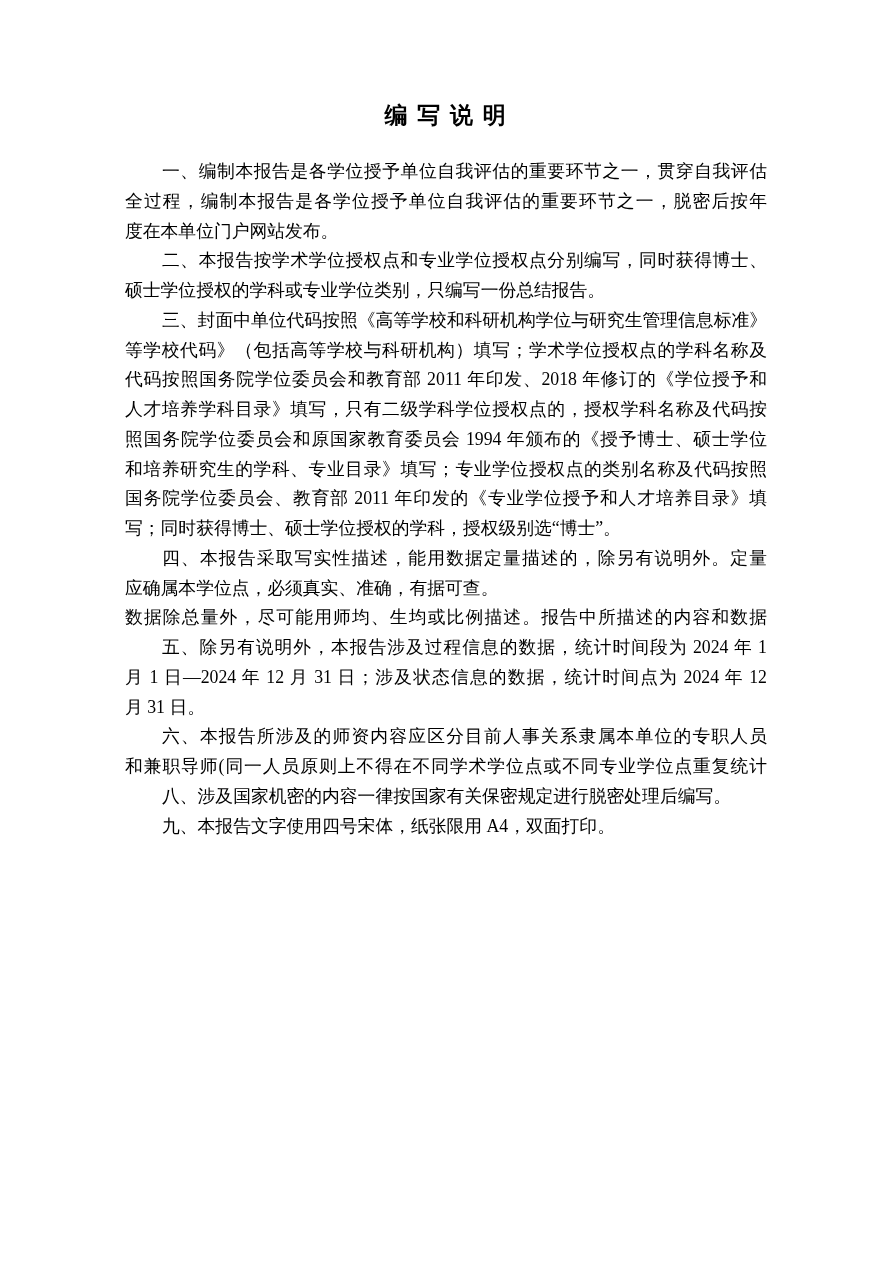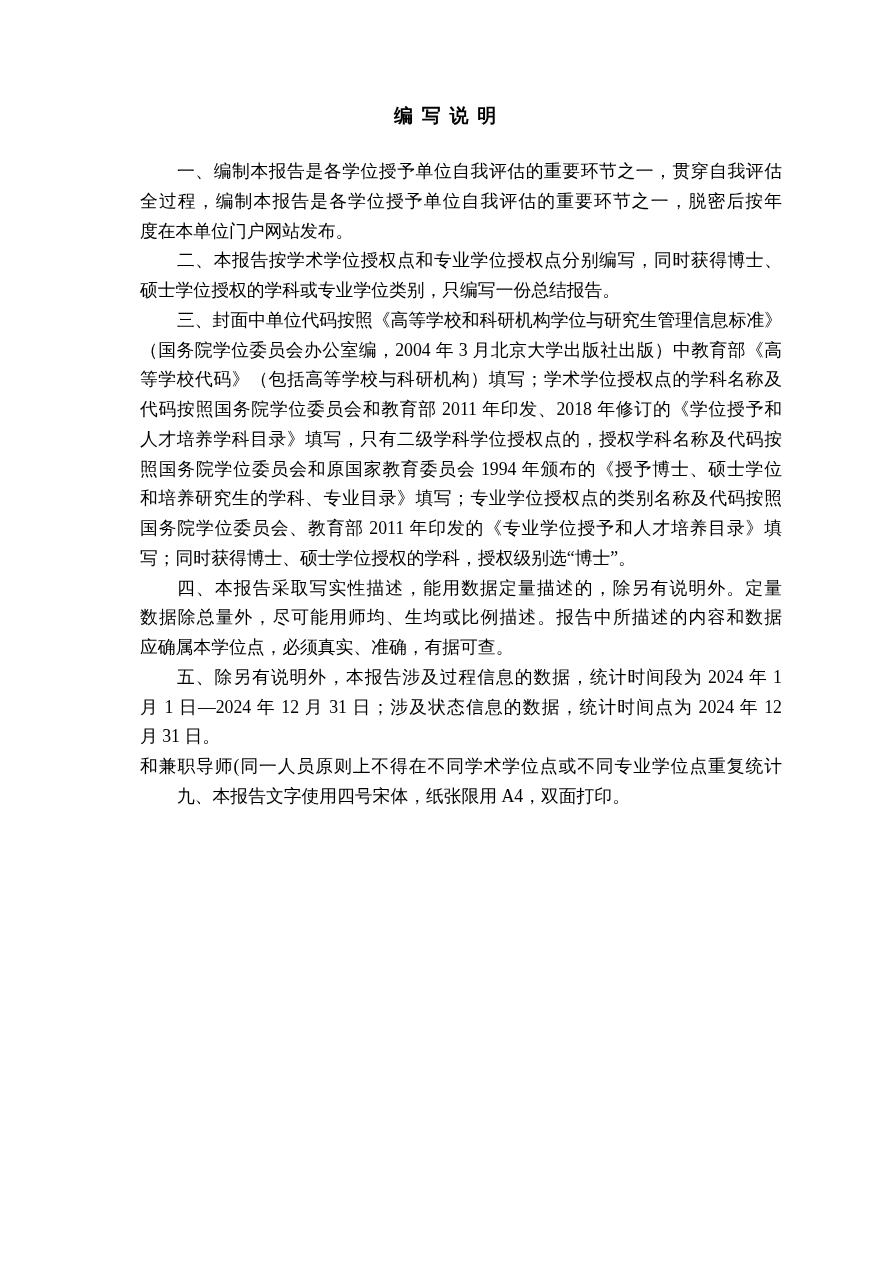--- a/index.html
+++ b/index.html
@@ -15,30 +15,30 @@
     color: #000000;
     font-family: "Liberation Serif", "DejaVu Serif", serif;
     overflow: hidden;
   }
   .doc-title {
     position: absolute;
     top: 97px;
     left: 0;
     width: 100%;
     text-align: center;
-    font-size: 19px;
+    font-size: 23px;
     line-height: 38px;
     font-weight: bold;
     letter-spacing: 2px;
     white-space: pre;
   }
   .doc-body {
     position: absolute;
     top: 157px;
-    left: 140px;
+    left: 125px;
     width: 642px;
     font-size: 17.8px;
     line-height: 29.75px;
     color: #000000;
   }
   .para-line {
     height: 29.75px;
     text-align: justify;
     text-align-last: justify;
     white-space: nowrap;
@@ -61,39 +61,42 @@
         <div class="para-line first">一、编制本报告是各学位授予单位自我评估的重要环节之一，贯穿自我评估</div>
         <div class="para-line">全过程，编制本报告是各学位授予单位自我评估的重要环节之一，脱密后按年</div>
         <div class="para-line last">度在本单位门户网站发布。</div>
       </div>
       <div>
         <div class="para-line first">二、本报告按学术学位授权点和专业学位授权点分别编写，同时获得博士、</div>
         <div class="para-line last">硕士学位授权的学科或专业学位类别，只编写一份总结报告。</div>
       </div>
       <div>
         <div class="para-line first">三、封面中单位代码按照《高等学校和科研机构学位与研究生管理信息标准》</div>
-        <div class="para-line">（国务院学位委员会办公室编，2004 年 3 月北京大学出版社出版）中教育部《高</div>
         <div class="para-line">等学校代码》（包括高等学校与科研机构）填写；学术学位授权点的学科名称及</div>
         <div class="para-line">代码按照国务院学位委员会和教育部 2011 年印发、2018 年修订的《学位授予和</div>
         <div class="para-line">人才培养学科目录》填写，只有二级学科学位授权点的，授权学科名称及代码按</div>
         <div class="para-line">照国务院学位委员会和原国家教育委员会 1994 年颁布的《授予博士、硕士学位</div>
         <div class="para-line">和培养研究生的学科、专业目录》填写；专业学位授权点的类别名称及代码按照</div>
         <div class="para-line">国务院学位委员会、教育部 2011 年印发的《专业学位授予和人才培养目录》填</div>
         <div class="para-line last">写；同时获得博士、硕士学位授权的学科，授权级别选“博士”。</div>
       </div>
       <div>
         <div class="para-line first">四、本报告采取写实性描述，能用数据定量描述的，除另有说明外。定量</div>
+        <div class="para-line last">应确属本学位点，必须真实、准确，有据可查。</div>
         <div class="para-line">数据除总量外，尽可能用师均、生均或比例描述。报告中所描述的内容和数据</div>
-        <div class="para-line last">应确属本学位点，必须真实、准确，有据可查。</div>
       </div>
       <div>
         <div class="para-line first">五、除另有说明外，本报告涉及过程信息的数据，统计时间段为 2024 年 1</div>
         <div class="para-line">月 1 日—2024 年 12 月 31 日；涉及状态信息的数据，统计时间点为 2024 年 12</div>
         <div class="para-line last">月 31 日。</div>
       </div>
       <div>
+        <div class="para-line first">六、本报告所涉及的师资内容应区分目前人事关系隶属本单位的专职人员</div>
         <div class="para-line">和兼职导师(同一人员原则上不得在不同学术学位点或不同专业学位点重复统计</div>
+      </div>
+      <div>
+        <div class="para-line first last">八、涉及国家机密的内容一律按国家有关保密规定进行脱密处理后编写。</div>
       </div>
       <div>
         <div class="para-line first last">九、本报告文字使用四号宋体，纸张限用 A4，双面打印。</div>
       </div>
     </div>
 </div>
 
 </body></html>

